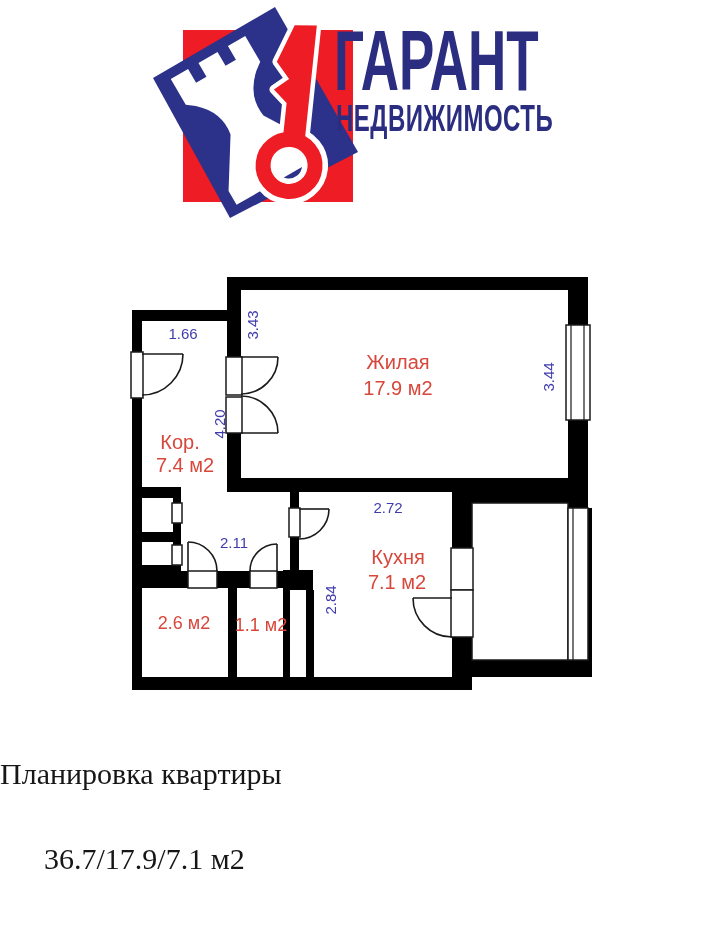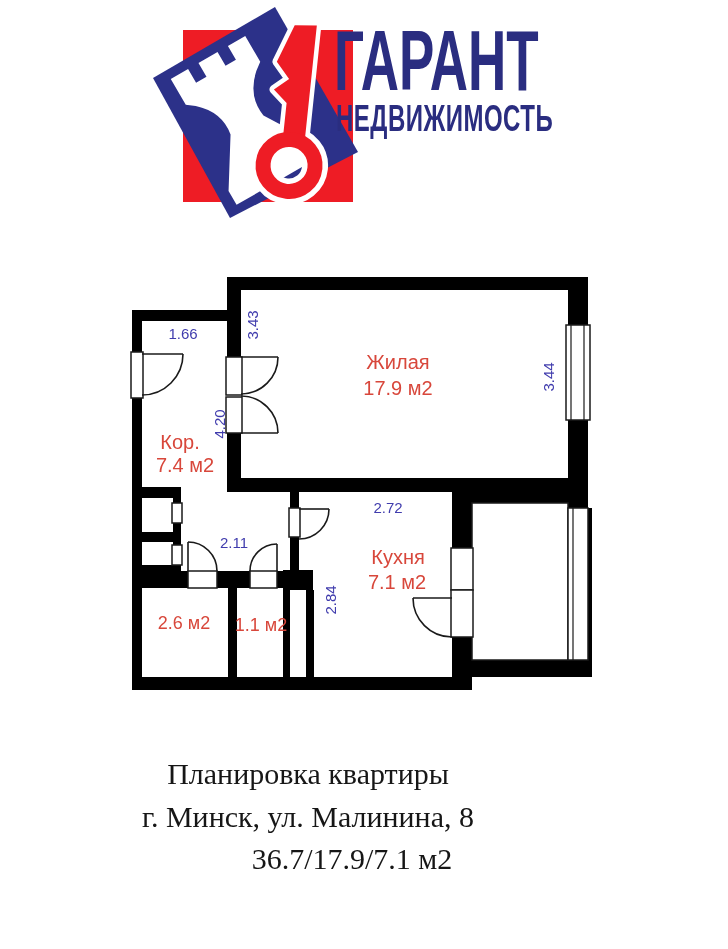--- a/index.html
+++ b/index.html
@@ -10,21 +10,21 @@
   .room-text{font-family:"Liberation Sans",sans-serif;font-size:20px;fill:#d8473b;}
   .room-text-sm{font-family:"Liberation Sans",sans-serif;font-size:18px;fill:#d8473b;}
   .logo-title{position:absolute;left:334px;top:18px;color:#2a2d80;
               font-family:"Liberation Sans",sans-serif;font-weight:bold;font-size:53px;
               line-height:53px;letter-spacing:0px;transform:scaleY(1.6);transform-origin:0 0;
               white-space:nowrap;}
   .logo-sub{position:absolute;left:336px;top:101px;color:#2a2d80;
             font-family:"Liberation Sans",sans-serif;font-weight:bold;font-size:24px;
             line-height:24px;letter-spacing:0.5px;transform:scaleY(1.5);transform-origin:0 0;
             white-space:nowrap;}
-  .cap-line{position:absolute;left:0;width:616px;text-align:center;color:#161616;
+  .cap-line{position:absolute;left:0;width:616px;color:#161616;
             font-family:"Liberation Serif",serif;font-size:30px;line-height:34px;}
   #cap1{top:757px;} #cap2{top:800px;} #cap3{top:842px;padding-left:44px;}
 </style>
 </head>
 <body>
 
 <div class="stage">
 
   <svg width="728" height="949" viewBox="0 0 728 949">
 
@@ -136,16 +136,15 @@
         <text class="room-text-sm" x="184" y="629" text-anchor="middle">2.6 м2</text>
         <text class="room-text-sm" x="261" y="631" text-anchor="middle">1.1 м2</text>
       </g>
     </g>
   </svg>
 
   <div class="logo-title">ГАРАНТ</div>
   <div class="logo-sub">НЕДВИЖИМОСТЬ</div>
 
   <div class="cap-line" id="cap1">Планировка квартиры</div>
-  <div class="cap-line" id="cap2">г. Минск, ул. Малинина, 8</div>
   <div class="cap-line" id="cap3">36.7/17.9/7.1 м2</div>
 
 </div>
 
 </body></html>

